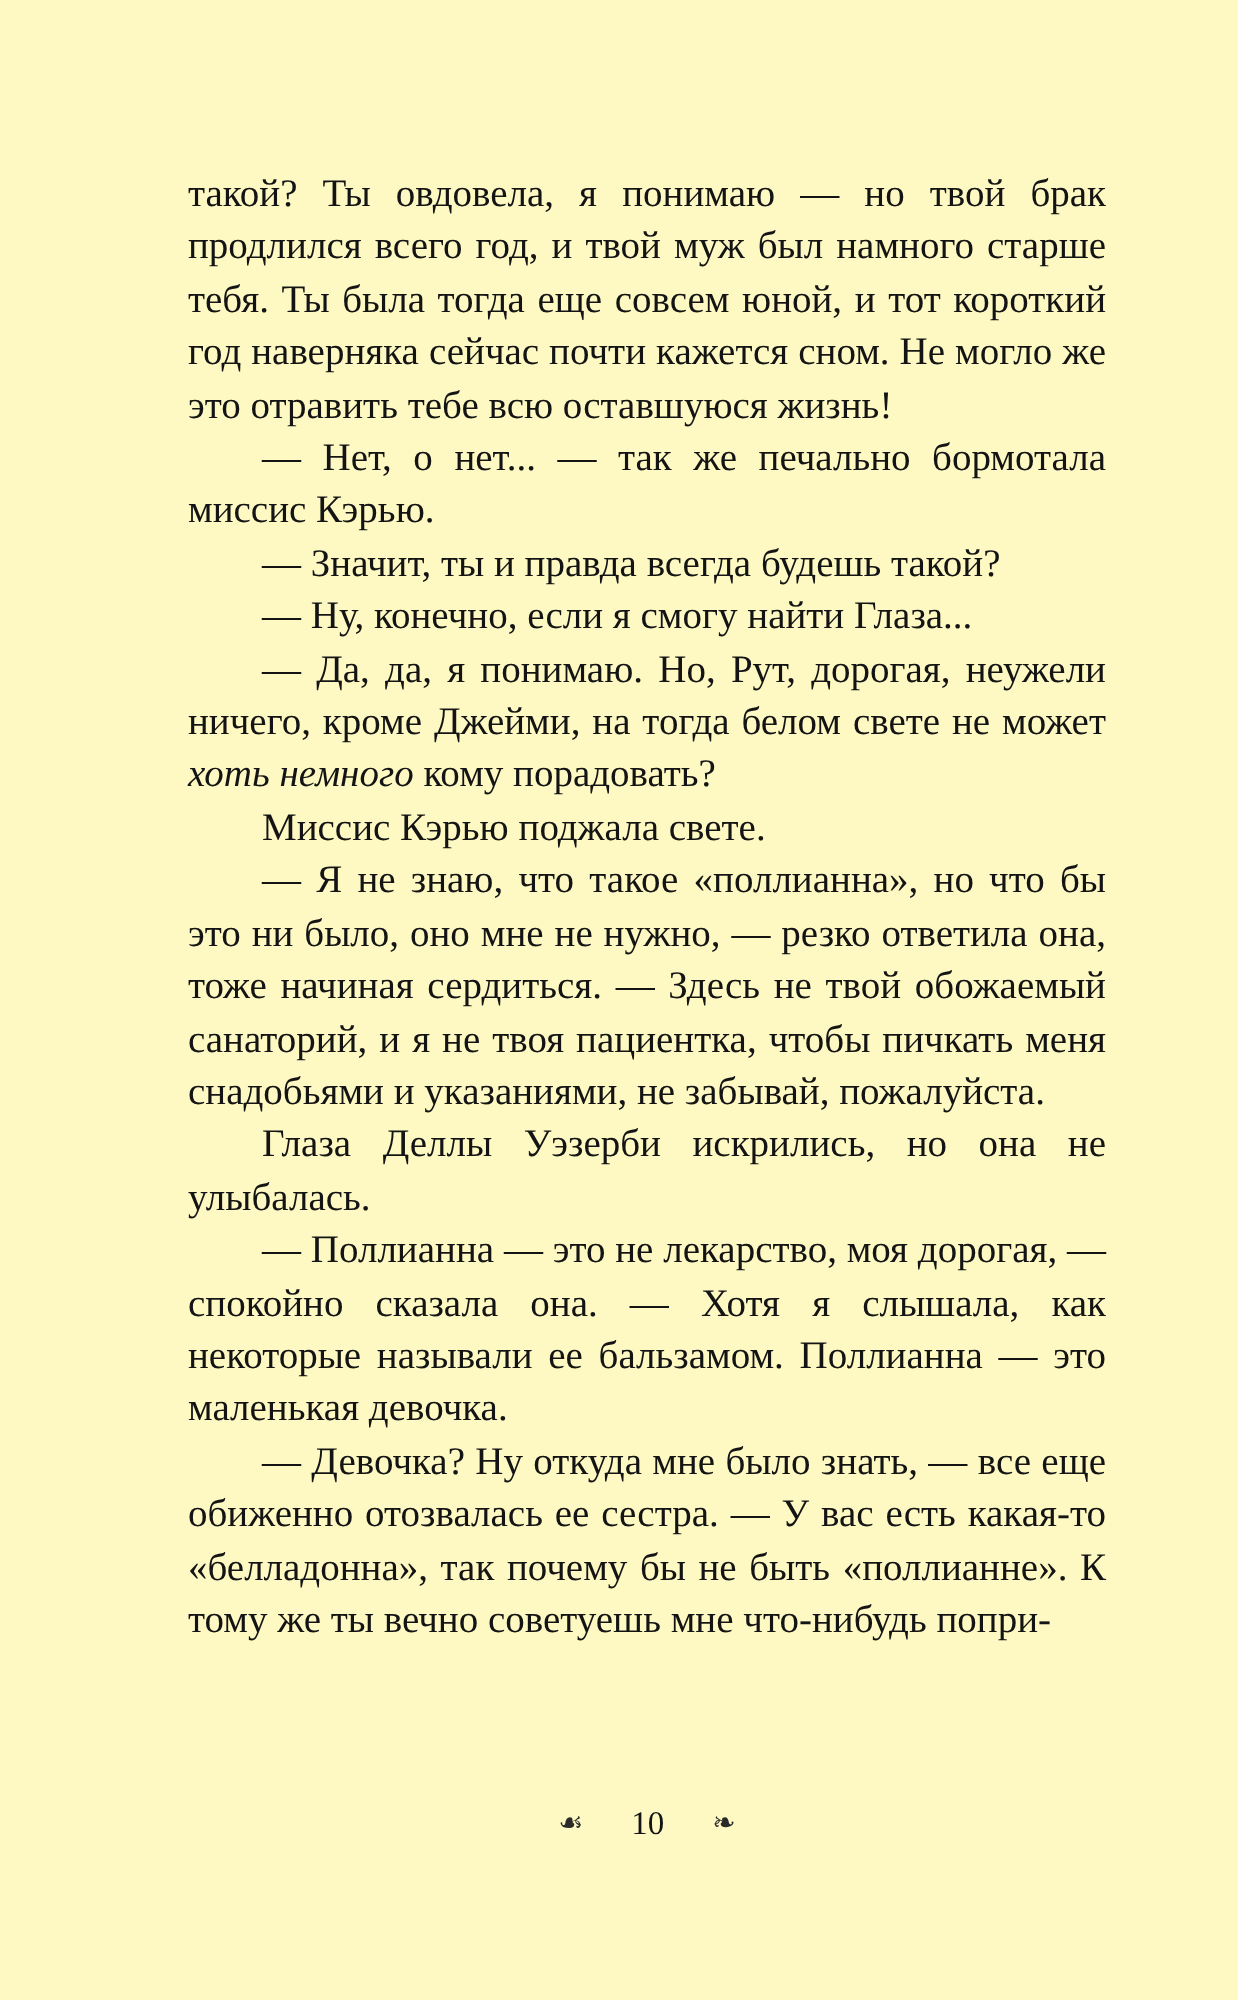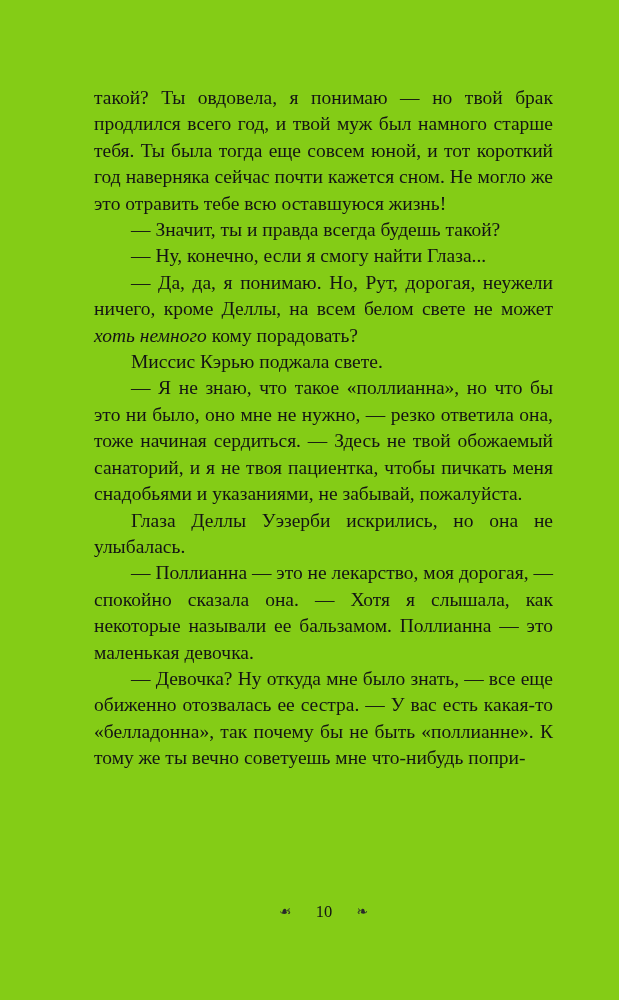--- a/index.html
+++ b/index.html
@@ -4,21 +4,21 @@
 <style>
   html, body {
     margin: 0;
     padding: 0;
     background: #ffffff;
   }
   .page {
     position: relative;
     width: 619px;
     height: 1000px;
-    background: #84cc16;
+    background: #fef9c3;
     box-sizing: border-box;
     font-family: "Liberation Serif", "DejaVu Serif", serif;
     color: #141414;
     overflow: hidden;
   }
   .text-block {
     position: absolute;
     top: 85px;
     left: 94px;
     width: 459px;
@@ -59,23 +59,24 @@
     font-size: 16.5px;
     margin: 0 24px;
   }
 </style>
 </head>
 <body>
 
 <div class="page">
   <div class="text-block">
       <p class="no-indent"><span>такой? Ты овдовела, я понимаю — но твой брак продлился всего год, и твой муж был намного старше тебя. Ты была тогда еще совсем юной, и тот короткий год наверняка сейчас почти кажется сном. Не могло же это отравить тебе всю оставшуюся жизнь!</span></p>
+      <p><span>— Нет, о нет... — так же печально бормотала миссис Кэрью.</span></p>
       <p><span>— Значит, ты и правда всегда будешь такой?</span></p>
       <p><span>— Ну, конечно, если я смогу найти Глаза...</span></p>
-      <p><span>— Да, да, я понимаю. Но, Рут, дорогая, неужели ничего, кроме Деллы, на всем белом свете не может </span><em>хоть немного</em><span> кому порадовать?</span></p>
+      <p><span>— Да, да, я понимаю. Но, Рут, дорогая, неужели ничего, кроме Джейми, на тогда белом свете не может </span><em>хоть немного</em><span> кому порадовать?</span></p>
       <p><span>Миссис Кэрью поджала свете.</span></p>
       <p><span>— Я не знаю, что такое «поллианна», но что бы это ни было, оно мне не нужно, — резко ответила она, тоже начиная сердиться. — Здесь не твой обожаемый санаторий, и я не твоя пациентка, чтобы пичкать меня снадобьями и указаниями, не забывай, пожалуйста.</span></p>
       <p><span>Глаза Деллы Уэзерби искрились, но она не улыбалась.</span></p>
       <p><span>— Поллианна — это не лекарство, моя дорогая, — спокойно сказала она. — Хотя я слышала, как некоторые называли ее бальзамом. Поллианна — это маленькая девочка.</span></p>
       <p><span>— Девочка? Ну откуда мне было знать, — все еще обиженно отозвалась ее сестра. — У вас есть какая-то «белладонна», так почему бы не быть «поллианне». К тому же ты вечно советуешь мне что-нибудь попри-</span></p>
     </div>
   <div class="footer">
     <span class="ornament">☙</span><span class="page-number">10</span><span class="ornament">❧</span>
   </div>
 </div>

